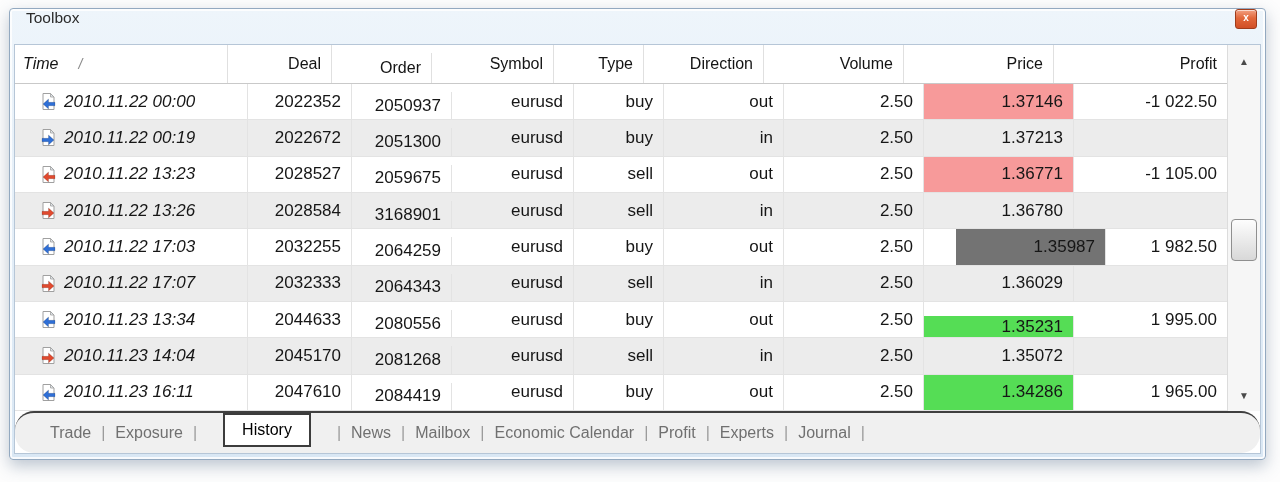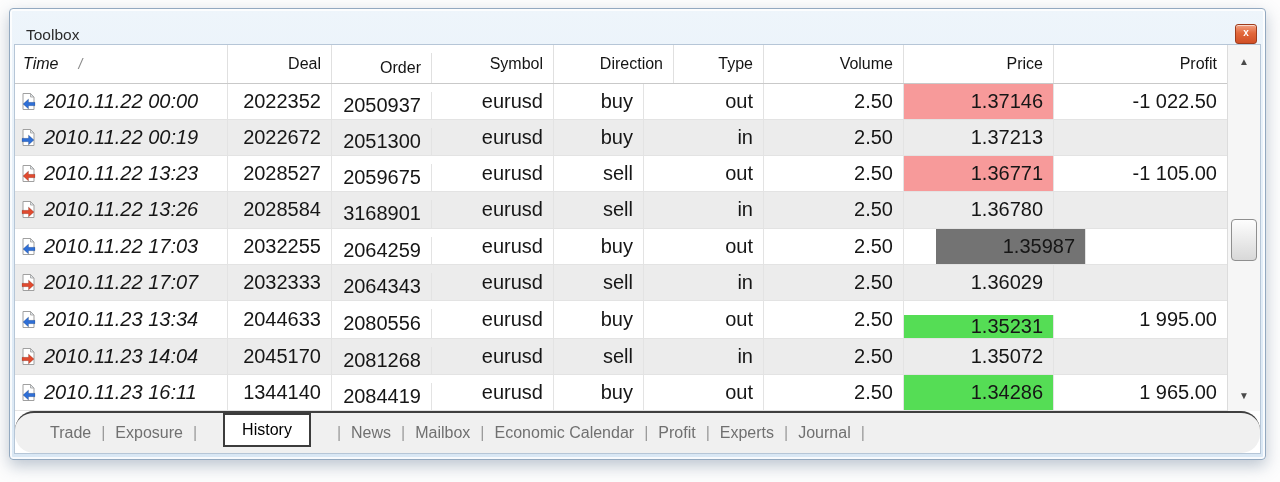--- a/index.html
+++ b/index.html
@@ -5,21 +5,21 @@
   html,body{margin:0;padding:0;background:#ffffff;}
   .stage{position:relative;width:1280px;height:482px;background:#fdfdfd;
          font-family:"Liberation Sans","DejaVu Sans",sans-serif;overflow:hidden;}
 
   
   .window{position:absolute;left:9px;top:8px;width:1257px;height:452px;
           background:linear-gradient(180deg,#eef5fb,#d9e7f4);
           border:1px solid #93a9c0;border-radius:4px;
           box-shadow:0 6px 16px rgba(110,130,155,.45), inset 0 0 0 2px rgba(255,255,255,.8);
           box-sizing:border-box;padding:0 4px 5px 4px;}
-  .titlebar{height:35px;display:flex;align-items:flex-end;justify-content:space-between;padding:0 4px 0 12px;}
+  .titlebar{height:35px;display:flex;align-items:flex-start;justify-content:space-between;padding:0 4px 0 12px;}
   .title{font-size:15.5px;color:#2b2b2b;}
   .close-btn{width:20px;height:18px;border-radius:3px;border:1px solid #9e3c1c;
              background:linear-gradient(180deg,#f2a183 0%,#e2683b 45%,#d14f26 100%);
              color:#fff;font-size:10px;font-weight:bold;line-height:16px;text-align:center;
              box-shadow:inset 0 1px 0 rgba(255,255,255,.6);cursor:default;}
 
   .content{height:calc(100% - 35px);background:#ffffff;border:1px solid #b6c6d7;
            box-sizing:border-box;display:flex;flex-direction:column;}
   .table-wrap{flex:1;display:flex;min-height:0;}
   .grid{flex:1;display:flex;flex-direction:column;min-width:0;}
@@ -29,21 +29,21 @@
               font-size:16px;color:#141414;background:#ffffff;}
   .hcell{display:flex;align-items:center;justify-content:flex-end;
          padding:0 10px;border-right:1px solid #e0e0e0;box-sizing:border-box;
          white-space:nowrap;flex-shrink:0;}
   .hcell.c-time{justify-content:flex-start;padding-left:8px;}
   .sort-ind{color:#8a8a8a;margin-left:20px;font-size:14px;}
 
   
   .rows{flex:1;display:flex;flex-direction:column;}
   .row{flex:1;display:flex;background:#ffffff;border-bottom:1px solid #e3e3e3;
-       font-size:20px;color:#161616;}
+       font-size:17px;color:#161616;padding-left:20px;}
   .row:nth-child(even){background:#ececec;}
   .cell{display:flex;align-items:center;justify-content:flex-end;
         padding:0 10px;border-right:1px solid #e3e3e3;box-sizing:border-box;
         white-space:nowrap;overflow:hidden;flex-shrink:0;}
   .cell.c-time{justify-content:flex-start;padding-left:5px;gap:7px;}
   .c-time{width:213px;font-style:italic;} .c-deal{width:104px;} .c-order{width:100px;margin-top:8px;}
   .c-symbol{width:122px;} .c-type{width:90px;} .c-direction{width:120px;}
   .c-volume{width:140px;} .c-price{width:150px;}
   .c-profit{flex:1;border-right:none;width:auto;}
   .deal-icon{width:17px;height:17px;flex-shrink:0;display:flex;align-items:center;}
@@ -83,22 +83,22 @@
 
         <div class="grid">
           <div class="header-row">
             <div class="hcell c-time">
               <span>Time</span>
               <span class="sort-ind">/</span>
             </div>
             <div class="hcell c-deal">Deal</div>
             <div class="hcell c-order">Order</div>
             <div class="hcell c-symbol">Symbol</div>
+            <div class="hcell c-type">Type</div>
             <div class="hcell c-direction">Direction</div>
-            <div class="hcell c-type">Type</div>
             <div class="hcell c-volume">Volume</div>
             <div class="hcell c-price">Price</div>
             <div class="hcell c-profit">Profit</div>
           </div>
           <div class="rows">
               <div class="row">
                 <div class="cell c-time">
                   <div class="deal-icon">
                     <svg width="17" height="17" viewBox="0 0 17 17">
                       <path d="M3 0.5 h7.5 l3.5 3.5 v12.5 h-11 z" fill="#ffffff" stroke="#a0a0a0"></path>
@@ -188,20 +188,21 @@
                   </div>
                   <span>2010.11.22 17:03</span>
                 </div>
                 <div class="cell c-deal">2032255</div>
                 <div class="cell c-order">2064259</div>
                 <div class="cell c-symbol">eurusd</div>
                 <div class="cell c-type">buy</div>
                 <div class="cell c-direction">out</div>
                 <div class="cell c-volume">2.50</div>
                 <div class="cell c-price" style="background: #737373; margin-left: 32px;">1.35987</div>
+                <div class="cell c-profit">1 982.50</div>
               </div>
               <div class="row">
                 <div class="cell c-time">
                   <div class="deal-icon">
                     <svg width="17" height="17" viewBox="0 0 17 17">
                       <path d="M3 0.5 h7.5 l3.5 3.5 v12.5 h-11 z" fill="#ffffff" stroke="#a0a0a0"></path>
                       <path d="M10.5 0.5 v3.5 h3.5 z" fill="#dfe5ea" stroke="#a0a0a0" stroke-width="0.8"></path>
                       <path d="M2 9.3 H8.5 V6 L14 11 L8.5 16 V12.7 H2 Z" fill="#e04a2f" stroke="rgba(0,0,0,0.25)" stroke-width="0.6"></path>
                     </svg>
                   </div>
@@ -260,21 +261,21 @@
                 <div class="cell c-time">
                   <div class="deal-icon">
                     <svg width="17" height="17" viewBox="0 0 17 17">
                       <path d="M3 0.5 h7.5 l3.5 3.5 v12.5 h-11 z" fill="#ffffff" stroke="#a0a0a0"></path>
                       <path d="M10.5 0.5 v3.5 h3.5 z" fill="#dfe5ea" stroke="#a0a0a0" stroke-width="0.8"></path>
                       <path d="M15 9.3 H8.5 V6 L3 11 L8.5 16 V12.7 H15 Z" fill="#2f6fd6" stroke="rgba(0,0,0,0.25)" stroke-width="0.6"></path>
                     </svg>
                   </div>
                   <span>2010.11.23 16:11</span>
                 </div>
-                <div class="cell c-deal">1344140</div>
+                <div class="cell c-deal">2047610</div>
                 <div class="cell c-order">2084419</div>
                 <div class="cell c-symbol">eurusd</div>
                 <div class="cell c-type">buy</div>
                 <div class="cell c-direction">out</div>
                 <div class="cell c-volume">2.50</div>
                 <div class="cell c-price" style="background: rgb(85, 221, 85);">1.34286</div>
                 <div class="cell c-profit">1 965.00</div>
               </div>
             </div>
         </div>

